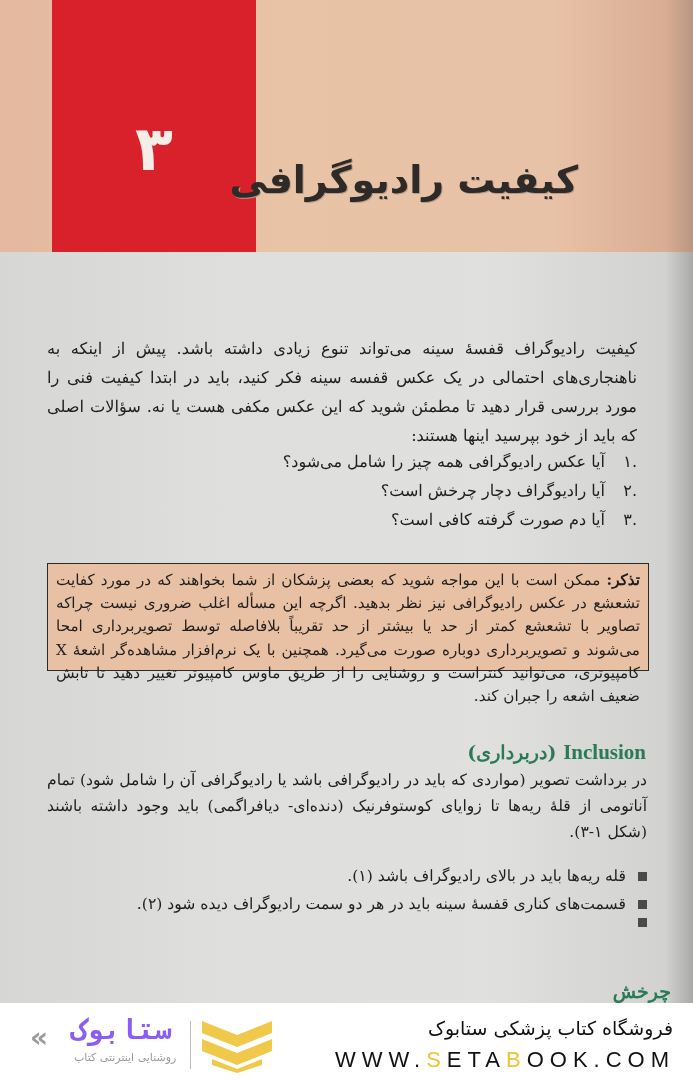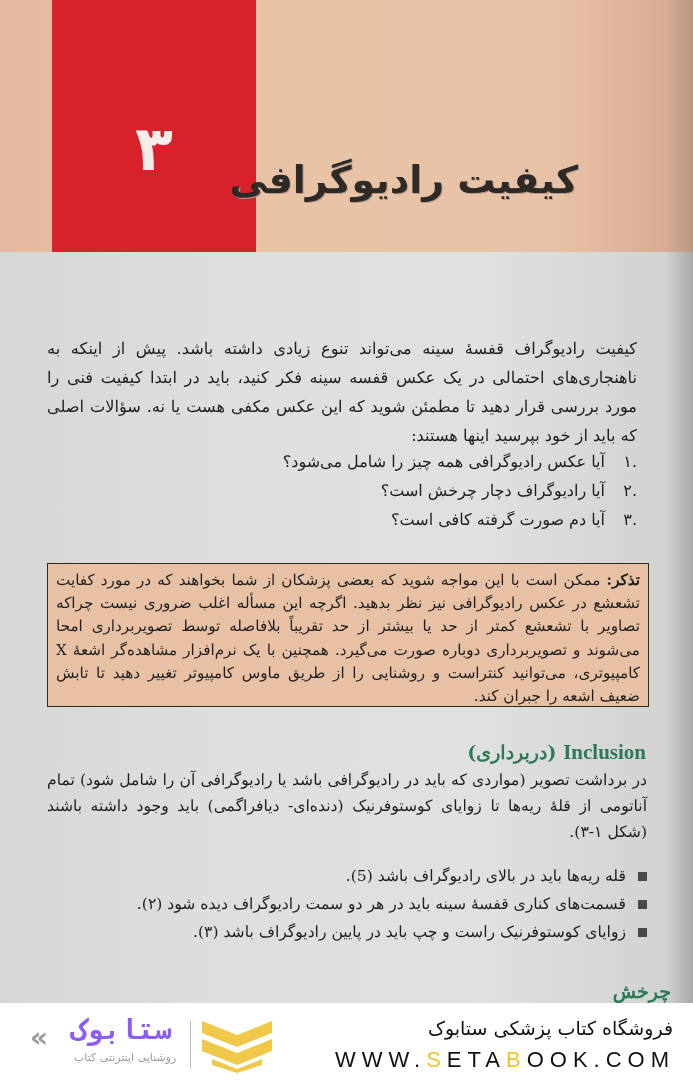--- a/index.html
+++ b/index.html
@@ -43,21 +43,21 @@
   }
   .questions {
     position: absolute; right: 56px; top: 447px; width: 480px;
     list-style: none; direction: rtl;
     font-size: 16px; line-height: 29px;
     font-family: "DejaVu Serif", serif;
   }
   .questions li { display: flex; gap: 14px; }
   .questions .num { width: 18px; text-align: right; }
   .note-box {
-    position: absolute; left: 47px; top: 563px; width: 602px; height: 144px;
+    position: absolute; left: 47px; top: 563px; width: 602px; height: 108px;
     background: #e8c0a4; border: 1.5px solid #2a2a2a;
     padding: 5px 8px 0 8px;
     font-size: 15.2px; line-height: 23.2px;
     font-family: "DejaVu Serif", serif;
   }
   .note-box .lead { font-weight: bold; }
   .section-heading {
     position: absolute; right: 47px; top: 740px;
     direction: rtl; color: #2b7a56; font-weight: bold; font-size: 19px;
     font-family: "DejaVu Serif", serif;
@@ -145,29 +145,28 @@
   <h2 class="section-heading">
     <span class="en">Inclusion</span>
     <span>(دربرداری)</span>
   </h2>
 
   <p class="inclusion-para rtl">در برداشت تصویر (مواردی که باید در رادیوگرافی باشد یا رادیوگرافی آن را شامل شود) تمام آناتومی از قلهٔ ریه‌ها تا زوایای کوستوفرنیک (دنده‌ای- دیافراگمی) باید وجود داشته باشند (شکل ۱-۳).</p>
 
   <ul class="bullets">
     <li>
       <span class="bullet-sq"></span>
-      <span>قله ریه‌ها باید در بالای رادیوگراف باشد (5).</span>
+      <span>قله ریه‌ها باید در بالای رادیوگراف باشد (۱).</span>
     </li>
     <li>
       <span class="bullet-sq"></span>
       <span>قسمت‌های کناری قفسهٔ سینه باید در هر دو سمت رادیوگراف دیده شود (۲).</span>
     </li>
     <li>
       <span class="bullet-sq"></span>
-      <span>زوایای کوستوفرنیک راست و چپ باید در پایین رادیوگراف باشد (۳).</span>
     </li>
   </ul>
 
   <h2 class="next-heading">چرخش</h2>
 </div>
 
 <div class="footer">
   <div class="logo-wrap">
     <span class="logo-chev">«</span>
     <span class="logo-text">ستابوک</span>

